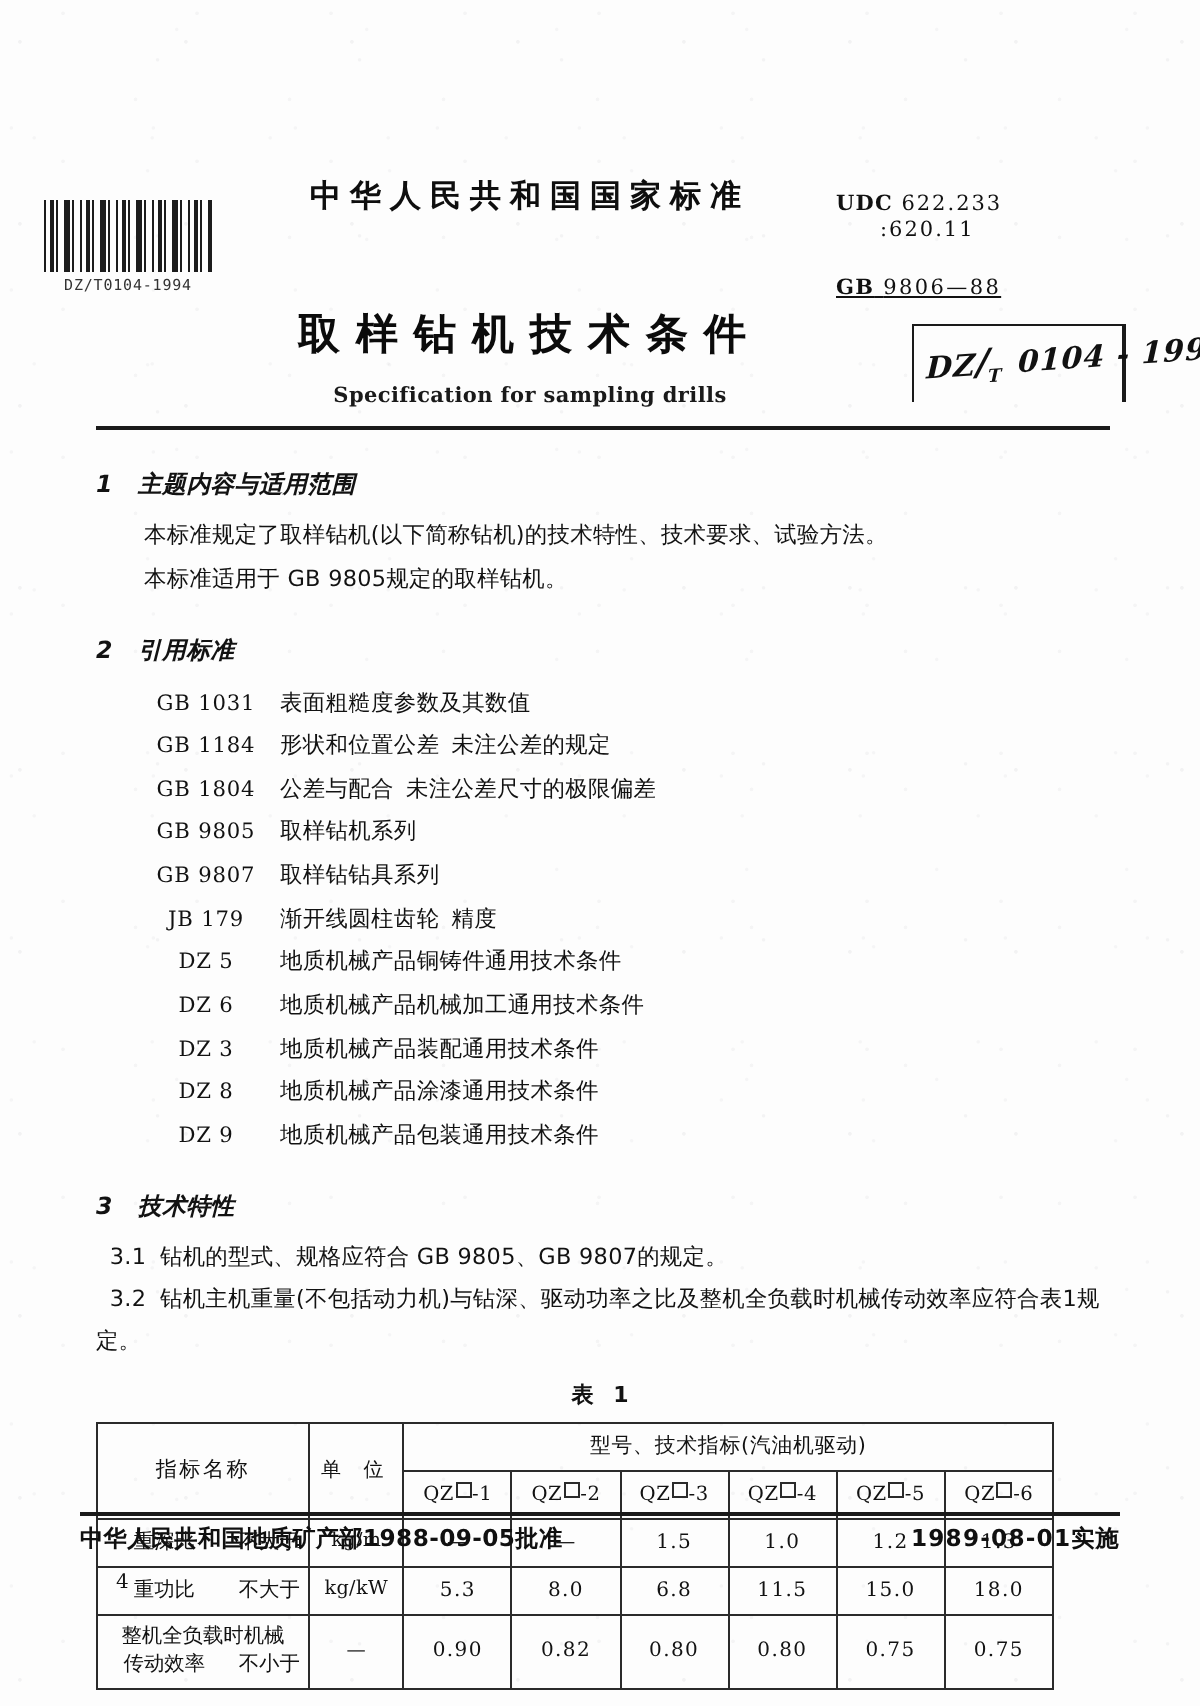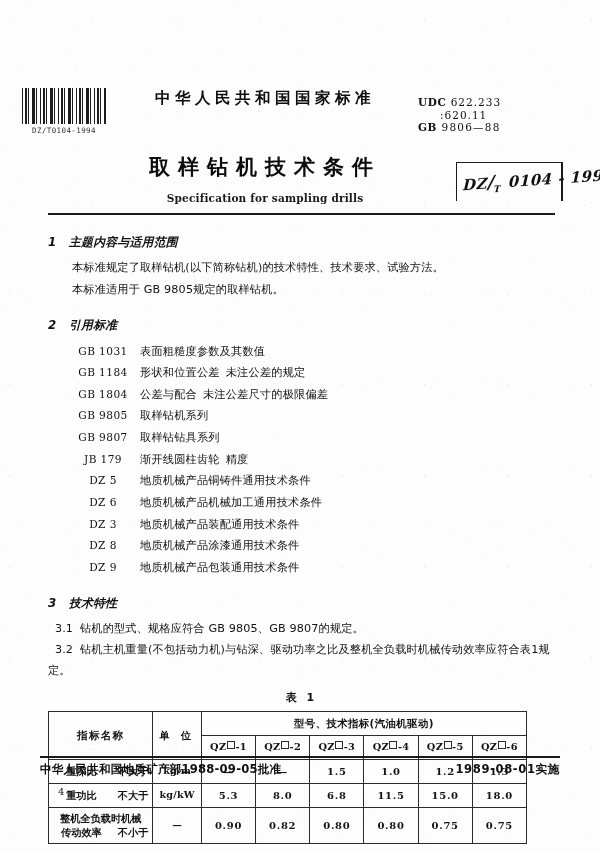--- a/index.html
+++ b/index.html
@@ -45,21 +45,21 @@
   .masthead {
     position: absolute;
     left: 0; right: 0;
     top: 88px;
     height: 115px;
   }
 
   .barcode-block {
     position: absolute;
     left: 22px;
-    top: 0;
+    top: 12px;
     width: 84px;
     text-align: center;
   }
   .barcode {
     height: 36px;
     width: 84px;
     background-image: repeating-linear-gradient(
       to right,
       #1c1c1c 0 1px, transparent 1px 3px,
       #1c1c1c 3px 5px, transparent 5px 6px,
@@ -113,21 +113,23 @@
     left: 418px;
     top: 8px;
     font-family: "DejaVu Serif", "Liberation Serif", serif;
     font-size: 10.5px;
     color: #111;
   }
   .udc-1 { font-weight: bold; letter-spacing: .6px; }
   .udc-1 .num { font-weight: normal; letter-spacing: 1px; }
   .udc-2 { margin-left: 22px; letter-spacing: 1px; margin-top: 1px; }
   .gb-num {
+    margin-top: 17px;
     letter-spacing: 1.2px;
+    text-decoration: underline;
   }
   .gb-num .lbl { font-weight: bold; letter-spacing: .6px; }
 
   
   .hand-box {
     position: absolute;
     left: 456px;
     top: 162px;
     width: 104px;
     height: 38px;
@@ -251,21 +253,21 @@
     margin: 0;
     font-size: 10px;
     color: #121212;
   }
   table.spec th,
   table.spec td {
     border: .9px solid #2b2b2b;
     text-align: center;
     vertical-align: middle;
     padding: 4px;
-    font-weight: bold;
+    font-weight: normal;
     line-height: 1.3;
   }
   table.spec tr { height: 24px; }
   table.spec .thick-top { border-top-width: 1.8px; }
   table.spec .thick-bottom { border-bottom-width: 1.8px; }
 
   .col-name  { width: 110px; }
   .col-unit  { width: 44px;  }
   .col-model { width: 54px;  }
 

